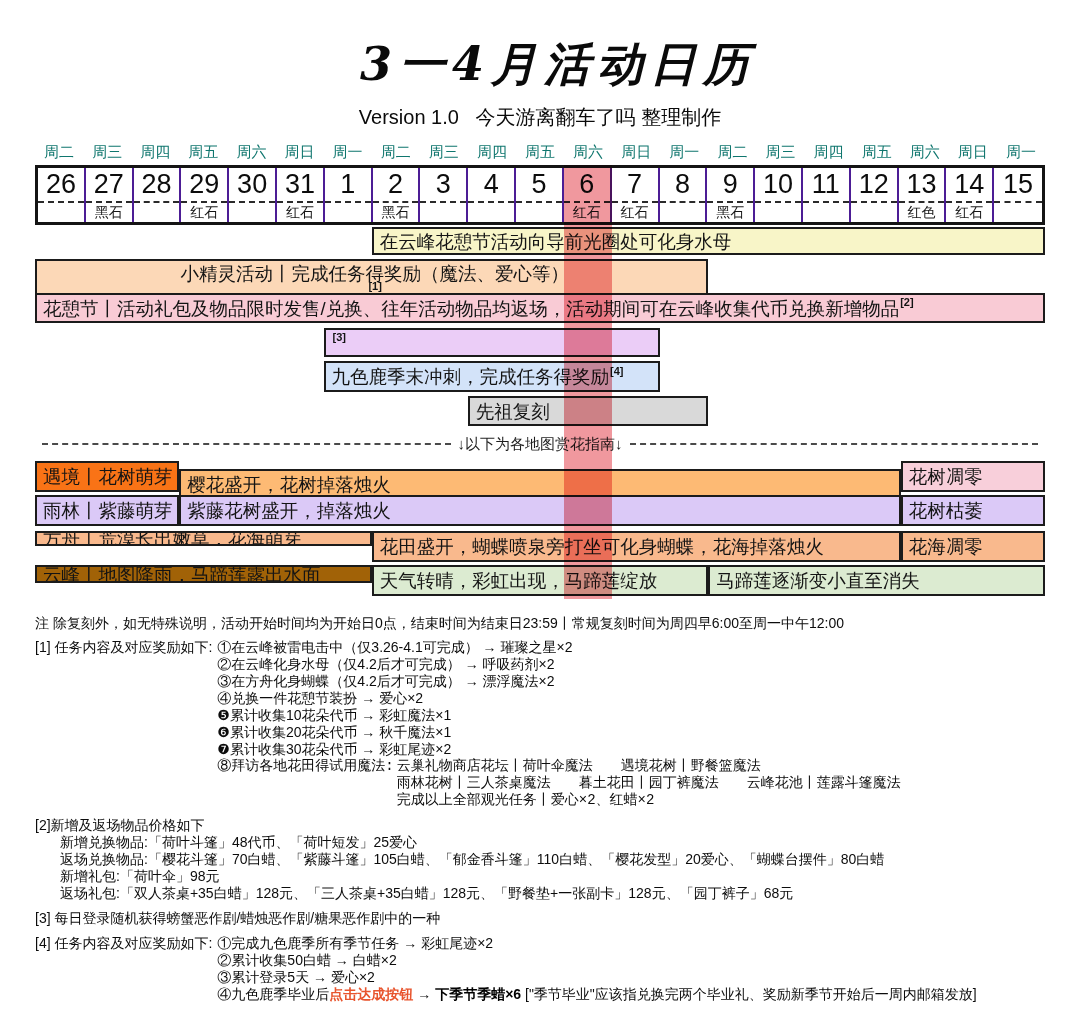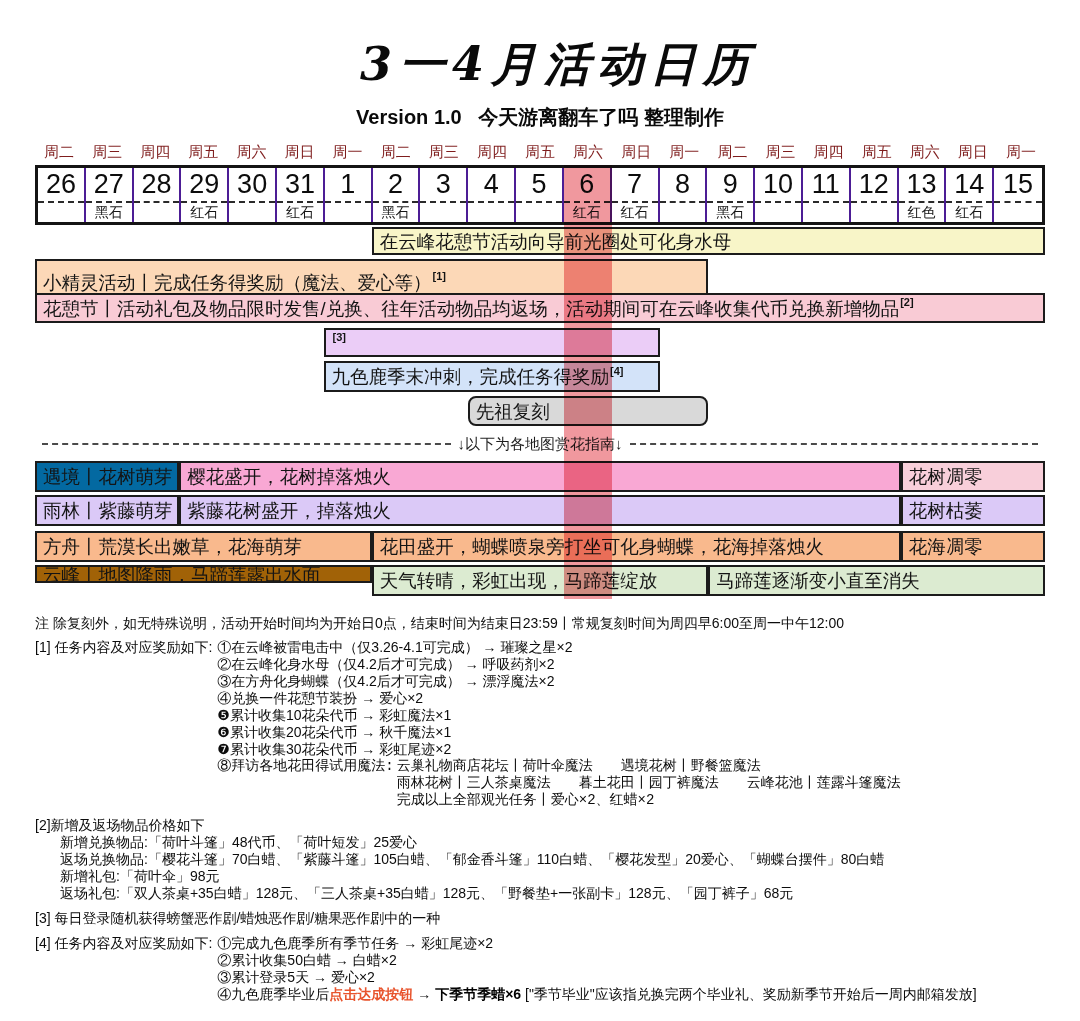--- a/index.html
+++ b/index.html
@@ -5,23 +5,23 @@
   html,body{margin:0;padding:0;}
   body{
     width:1080px;height:1021px;background:#ffffff;position:relative;overflow:hidden;
     font-family:"Liberation Sans",sans-serif;color:#111;
     -webkit-font-smoothing:antialiased;
   }
   .title{
     text-align:center;margin-top:34px;font-size:46px;font-weight:bold;font-style:italic;
     font-family:"DejaVu Serif",serif;letter-spacing:7px;color:#0a0a0a;padding-left:36px;
   }
-  .subtitle{text-align:center;margin-top:8px;font-size:20px;font-weight:bold;white-space:pre;color:#0a0a0a;}
+  .subtitle{text-align:center;margin-top:8px;font-size:20px;font-weight:normal;white-space:pre;color:#0a0a0a;}
   .cal{width:1010px;margin:12px 0 0 35px;}
-  .weekdays{display:grid;grid-template-columns:repeat(21,1fr);font-size:15px;font-weight:500;text-align:center;margin-bottom:3px;color:#7f1d1d;}
+  .weekdays{display:grid;grid-template-columns:repeat(21,1fr);font-size:15px;font-weight:500;text-align:center;margin-bottom:3px;color:#0f766e;}
   .table-wrap{position:relative;}
   .dates{display:grid;grid-template-columns:repeat(21,1fr);border:3px solid #141414;background:#fff;}
   .date-cell{border-right:2px solid #4c1d95;text-align:center;}
   .date-cell:last-child{border-right:none;}
   .date-num{font-size:27px;height:33px;display:flex;align-items:center;justify-content:center;color:#0c0c0c;}
   .stone{border-top:2px dashed #2a2a2a;height:19px;font-size:14px;display:flex;align-items:center;justify-content:center;color:#161616;}
   .bars{position:relative;height:374px;}
   .bar,.seg{
     position:absolute;border:2px solid #1b1b1b;box-sizing:border-box;
     display:flex;align-items:center;font-size:18.5px;padding-left:6px;
@@ -155,50 +155,50 @@
         </div>
         <div class="date-cell">
           <div class="date-num">15</div>
           <div class="stone"></div>
         </div>
       </div>
     <div class="bars" id="bars">
         <div class="bar" style="left: 33.3333%; width: 66.6667%; top: 2px; height: 28px; background: rgb(248, 245, 200);">
           <span>在云峰花憩节活动向导前光圈处可化身水母</span>
         </div>
-        <div class="bar" style="left: 0%; width: 66.6667%; top: 34px; height: 46px; background: rgb(252, 216, 183);">
+        <div class="bar" style="left: 0%; width: 66.6667%; top: 34px; height: 46px; background: rgb(252, 216, 183); flex-direction: column;">
           <span>小精灵活动丨完成任务得奖励（魔法、爱心等）</span>
           <sup class="fn">[1]</sup>
         </div>
         <div class="bar" style="left: 0%; width: 100%; top: 68px; height: 30px; background: rgb(249, 203, 213);">
           <span>花憩节丨活动礼包及物品限时发售/兑换、往年活动物品均返场，活动期间可在云峰收集代币兑换新增物品</span>
           <sup class="fn">[2]</sup>
         </div>
         <div class="bar" style="left: 28.5714%; width: 33.3333%; top: 103px; height: 29px; background: rgb(235, 205, 247);">
           <sup class="fn">[3]</sup>
         </div>
         <div class="bar" style="left: 28.5714%; width: 33.3333%; top: 136px; height: 31px; background: rgb(211, 227, 249);">
           <span>九色鹿季末冲刺，完成任务得奖励</span>
           <sup class="fn">[4]</sup>
         </div>
-        <div class="bar" style="left: 42.8571%; width: 23.8095%; top: 171px; height: 30px; background: rgb(217, 217, 217); border-radius: 8px;">
+        <div class="bar" style="left: 42.8571%; width: 23.8095%; top: 171px; height: 30px; background: rgb(217, 217, 217);">
           <span>先祖复刻</span>
         </div>
         <div class="separator" style="top: 206px; height: 26px;">
           <div class="sep-line"></div>
           <div class="sep-text">↓以下为各地图赏花指南↓</div>
           <div class="sep-line"></div>
         </div>
-        <div class="seg" style="left: 0%; width: 14.2857%; top: 236px; height: 31px; background: #0369a1;">遇境丨花树萌芽</div>
-        <div class="seg" style="left: 14.2857%; width: 71.4286%; top: 236px; height: 31px; background: #f9a8d4;">樱花盛开，花树掉落烛火</div>
+        <div class="seg" style="left: 0%; width: 14.2857%; top: 236px; height: 31px; background: #f97316;">遇境丨花树萌芽</div>
+        <div class="seg" style="left: 14.2857%; width: 71.4286%; top: 244px; height: 31px; background: #fdba74;">樱花盛开，花树掉落烛火</div>
         <div class="seg" style="left: 85.7143%; width: 14.2857%; top: 236px; height: 31px; background: rgb(248, 207, 218);">花树凋零</div>
         <div class="seg" style="left: 0%; width: 14.2857%; top: 270px; height: 31px; background: rgb(219, 201, 247);">雨林丨紫藤萌芽</div>
         <div class="seg" style="left: 14.2857%; width: 71.4286%; top: 270px; height: 31px; background: rgb(219, 201, 247);">紫藤花树盛开，掉落烛火</div>
         <div class="seg" style="left: 85.7143%; width: 14.2857%; top: 270px; height: 31px; background: rgb(219, 201, 247);">花树枯萎</div>
-        <div class="seg" style="left: 0%; width: 33.3333%; top: 306px; height: 31px; background: rgb(249, 185, 141);">方舟丨荒漠长出嫩草，花海萌芽</div>
+        <div class="seg" style="left: 0%; width: 33.3333%; top: 306px; height: 15px; background: rgb(249, 185, 141);">方舟丨荒漠长出嫩草，花海萌芽</div>
         <div class="seg" style="left: 33.3333%; width: 52.381%; top: 306px; height: 31px; background: rgb(249, 185, 141);">花田盛开，蝴蝶喷泉旁打坐可化身蝴蝶，花海掉落烛火</div>
         <div class="seg" style="left: 85.7143%; width: 14.2857%; top: 306px; height: 31px; background: rgb(249, 185, 141);">花海凋零</div>
         <div class="seg" style="left: 0%; width: 33.3333%; top: 340px; height: 18px; background: #a16207;">云峰丨地图降雨，马蹄莲露出水面</div>
         <div class="seg" style="left: 33.3333%; width: 33.3333%; top: 340px; height: 31px; background: rgb(220, 235, 209);">天气转晴，彩虹出现，马蹄莲绽放</div>
         <div class="seg" style="left: 66.6667%; width: 33.3333%; top: 340px; height: 31px; background: rgb(220, 235, 209);">马蹄莲逐渐变小直至消失</div>
       </div>
     <div class="today-band" id="today-band" style="left: 52.381%; width: 4.7619%; background: rgb(240, 152, 158);"></div>
   </div>
 </div>
 

